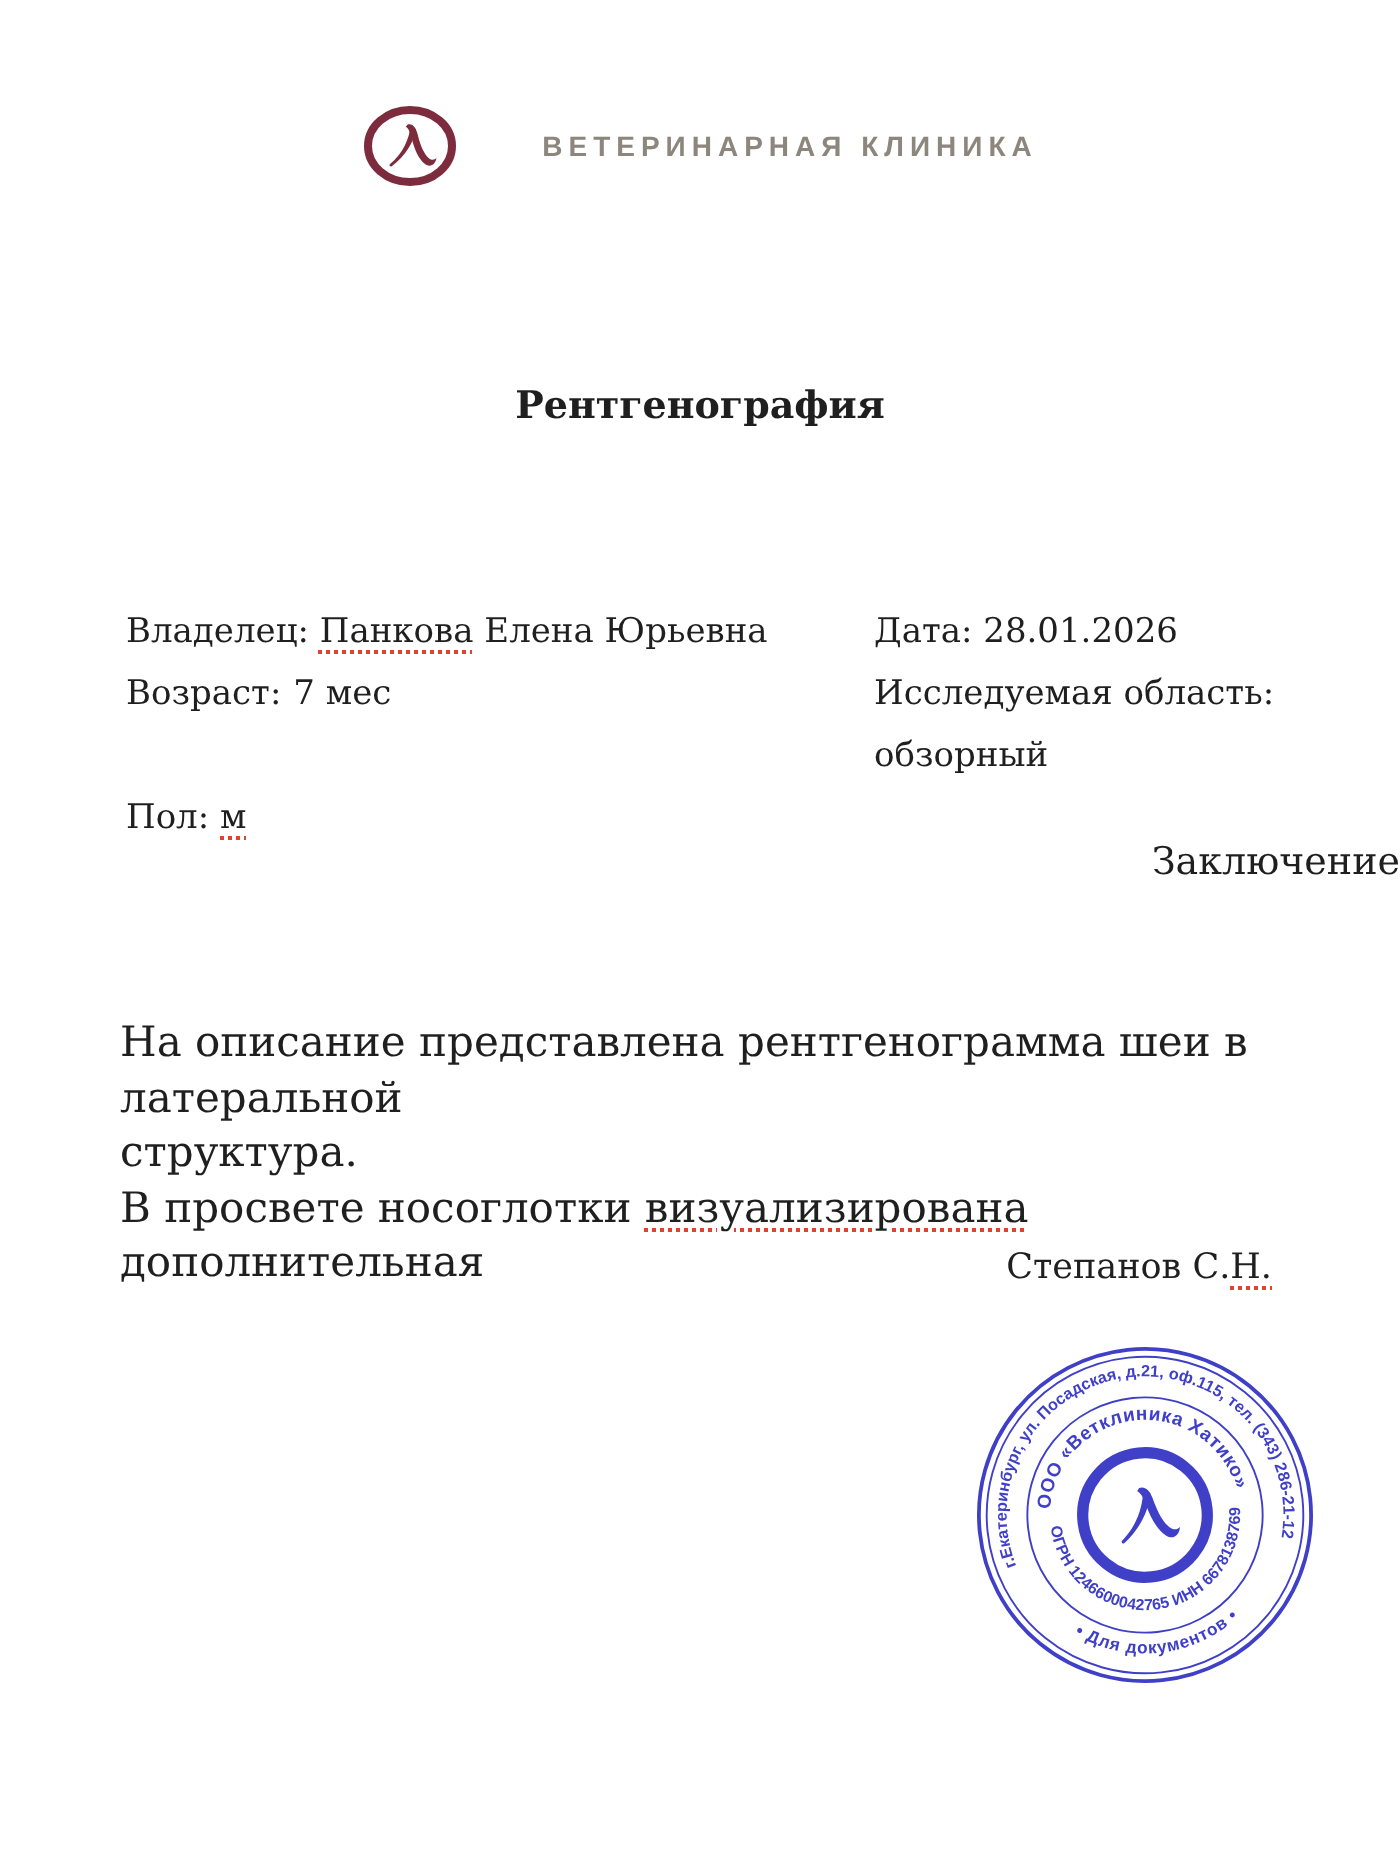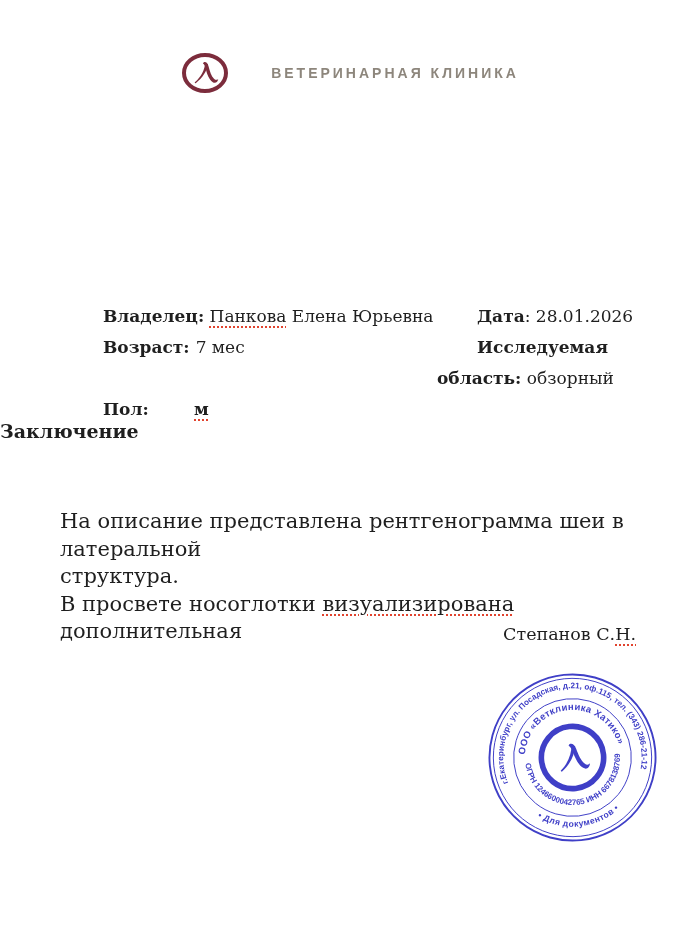--- a/index.html
+++ b/index.html
@@ -25,30 +25,30 @@
     margin-top:1px; white-space:nowrap;
   }
 
   
   .doc-title {
     position:absolute; top:192px; left:0; width:100%;
     text-align:center; font-weight:700; font-size:19px;
   }
   .section-heading {
     position:absolute; top:420px; left:0; width:100%;
-    text-align:left; font-weight:700; font-size:19px;
+    text-align:right; font-weight:400; font-size:19px;
   }
 
   
   .info {
     position:absolute; top:301px; left:63px; width:577px;
     display:grid; grid-template-columns:374px auto;
     font-size:17px; line-height:31px;
   }
-  .lbl { font-weight:700;margin-left:40px; }
+  .lbl { font-weight:400; }
   .sp {
     text-decoration-line:underline; text-decoration-style:dotted;
     text-decoration-color:#e1432e; text-decoration-thickness:2px;
     text-underline-offset:4px;
   }
   .age-val { margin-left:6px; }
 
   
   .body-text {
     position:absolute; top:508px; left:60px; width:585px;
@@ -87,20 +87,21 @@
   <div class="header">
     <svg class="logo-svg" viewBox="0 0 48 42">
       <ellipse cx="24" cy="21" rx="21" ry="18" fill="none" stroke="#7c2c3c" stroke-width="4"></ellipse>
       <use href="#hachi" x="9" y="6" width="30" height="30" fill="#7c2c3c"></use>
     </svg>
     <div class="brand-col">
       <div class="clinic-type">ВЕТЕРИНАРНАЯ КЛИНИКА</div>
     </div>
   </div>
 
+  <div class="doc-title">Рентгенография</div>
 
   <div class="info">
     <div><span class="lbl">Владелец:</span> <span class="sp">Панкова</span><span> Елена Юрьевна</span></div>
     <div><span class="lbl">Дата</span><span>: 28.01.2026</span></div>
 
     <div><span class="lbl">Возраст:</span><span class="age-val">7 мес</span></div>
 
     <div><span class="lbl">Исследуемая область:</span><span> обзорный</span></div>
     <div><span class="lbl">Пол:</span> <span class="lbl sp">м</span></div>
   </div>

